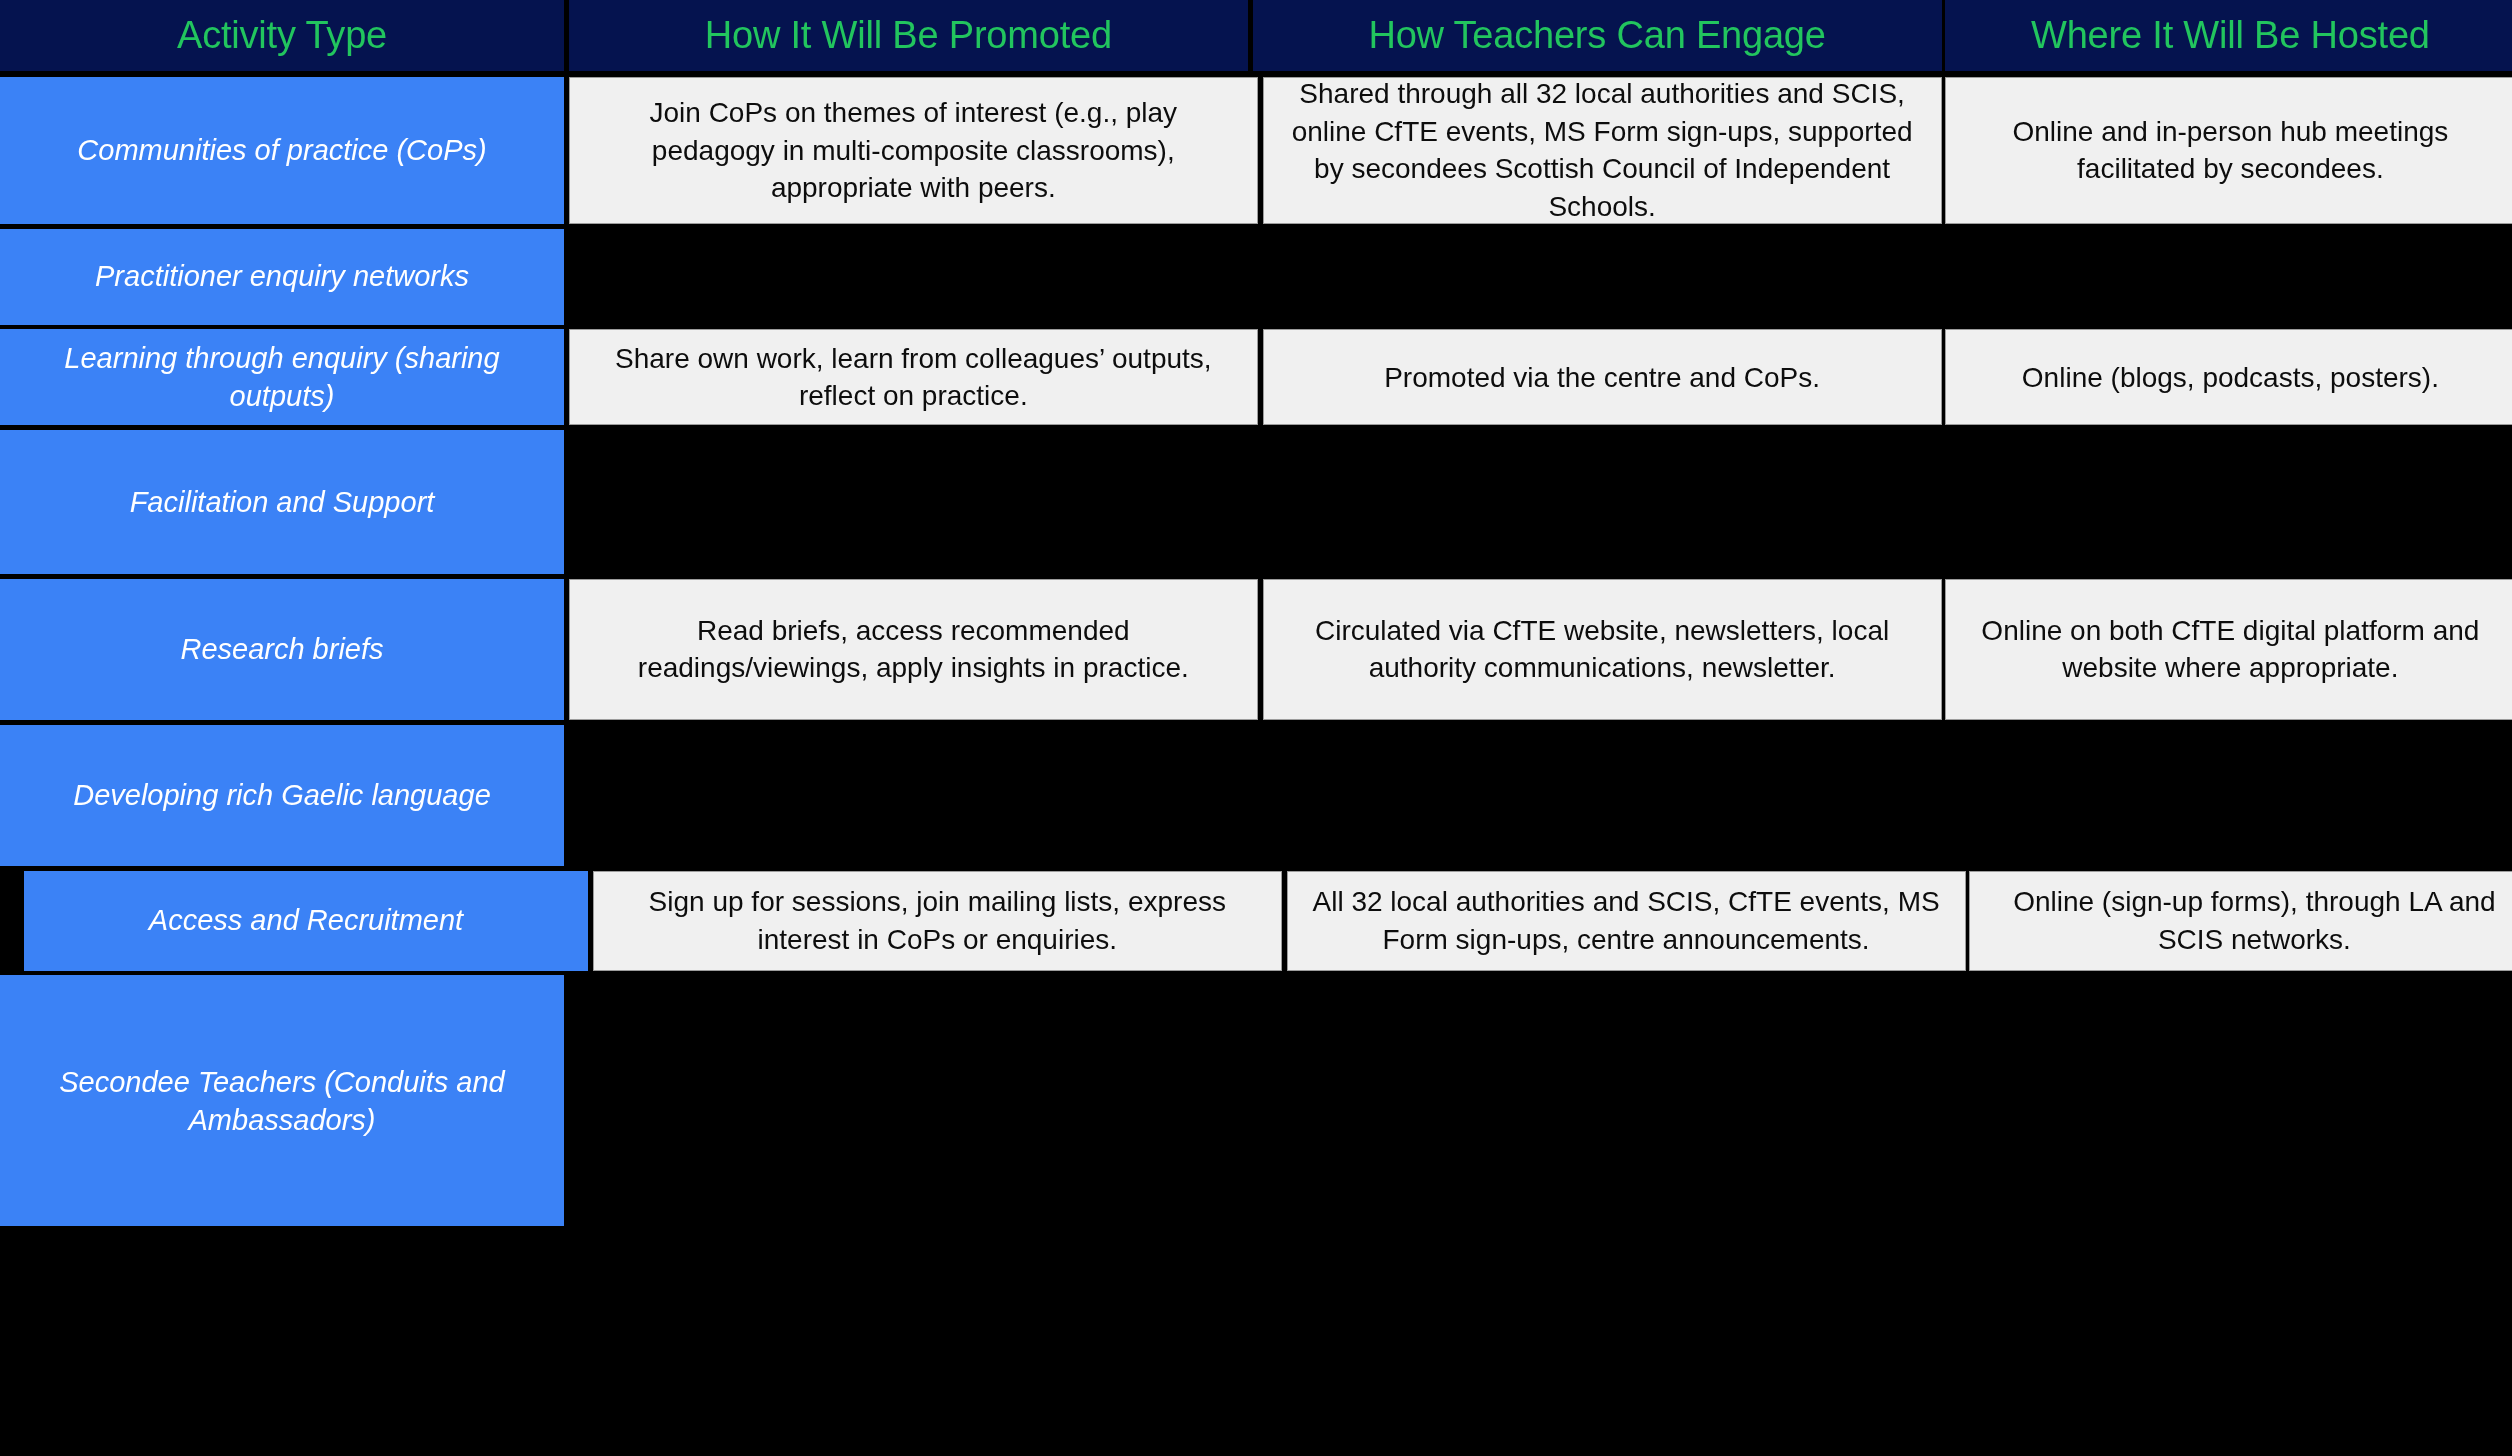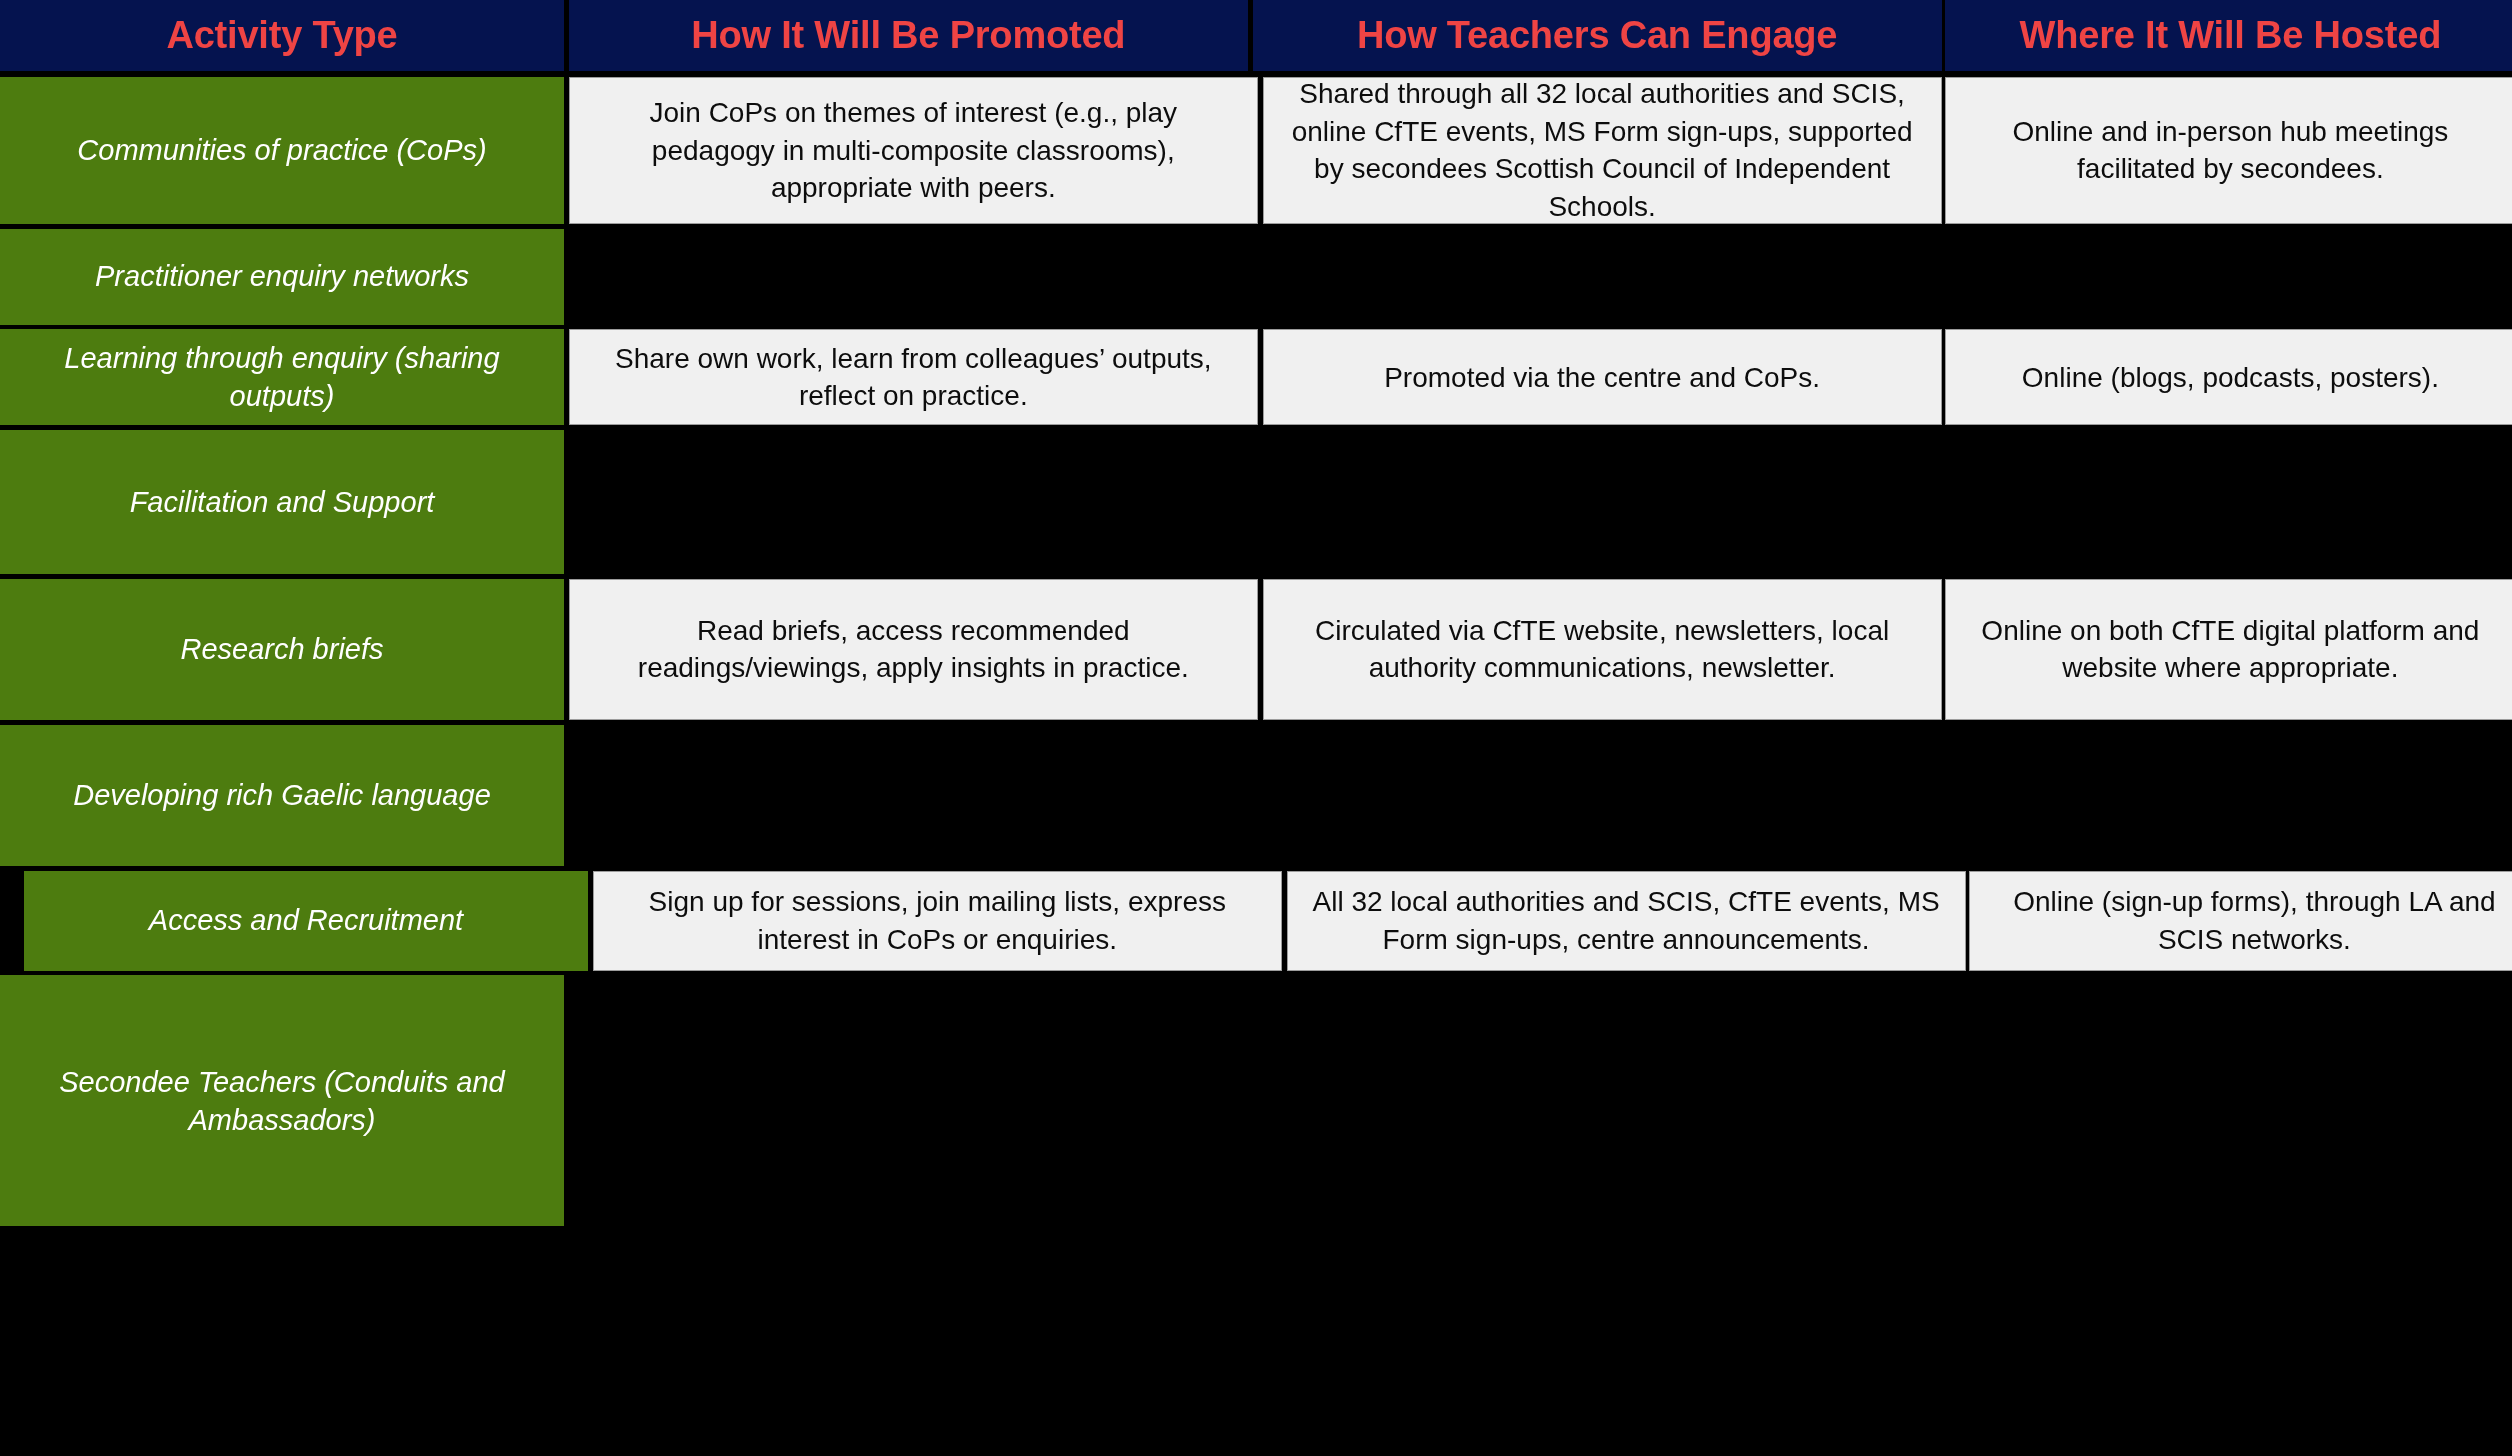--- a/index.html
+++ b/index.html
@@ -44,29 +44,29 @@
   .col-2 { width: 679px; }
   .col-3 { width: 570px; }
 
   .gut-1 { margin-left: 4.8px; }
   .gut-2 { margin-left: 4.8px; }
   .gut-3 { margin-left: 3.8px; }
 
   
   .cell-head {
     background: #05134F;
-    color: #ef4444;
-    font-weight: bold;
+    color: #22c55e;
+    font-weight: normal;
     font-size: 38px;
     letter-spacing: -0.2px;
     line-height: 1.1;
   }
 
   .cell-label {
-    background: #4d7c0f;
+    background: #3b82f6;
     color: #FFFFFF;
     font-style: italic;
     font-size: 29px;
     line-height: 1.32;
     padding: 5.8px 27px;
   }
 
   .cell-body {
     background: #F0F0F0;
     color: #0D0D0D;

